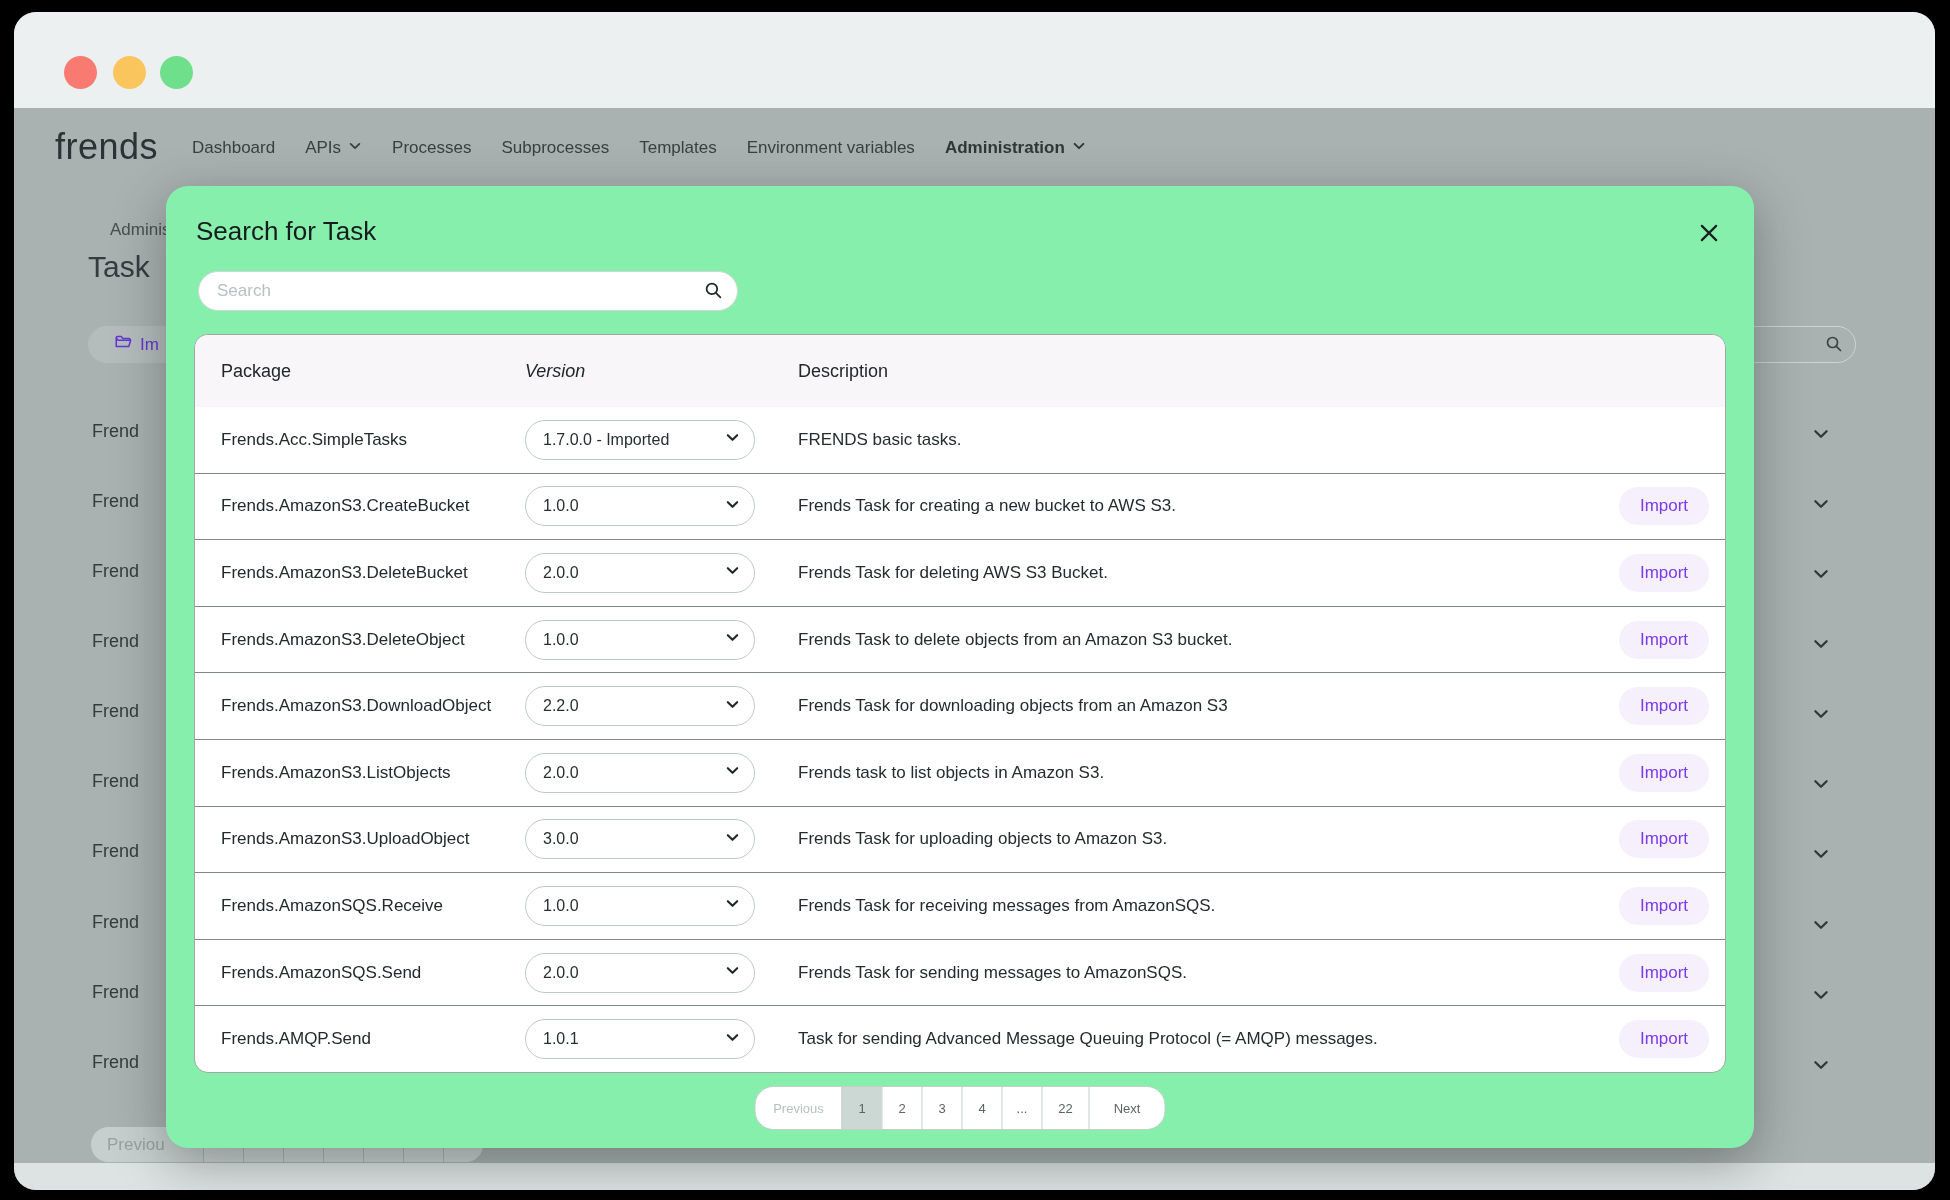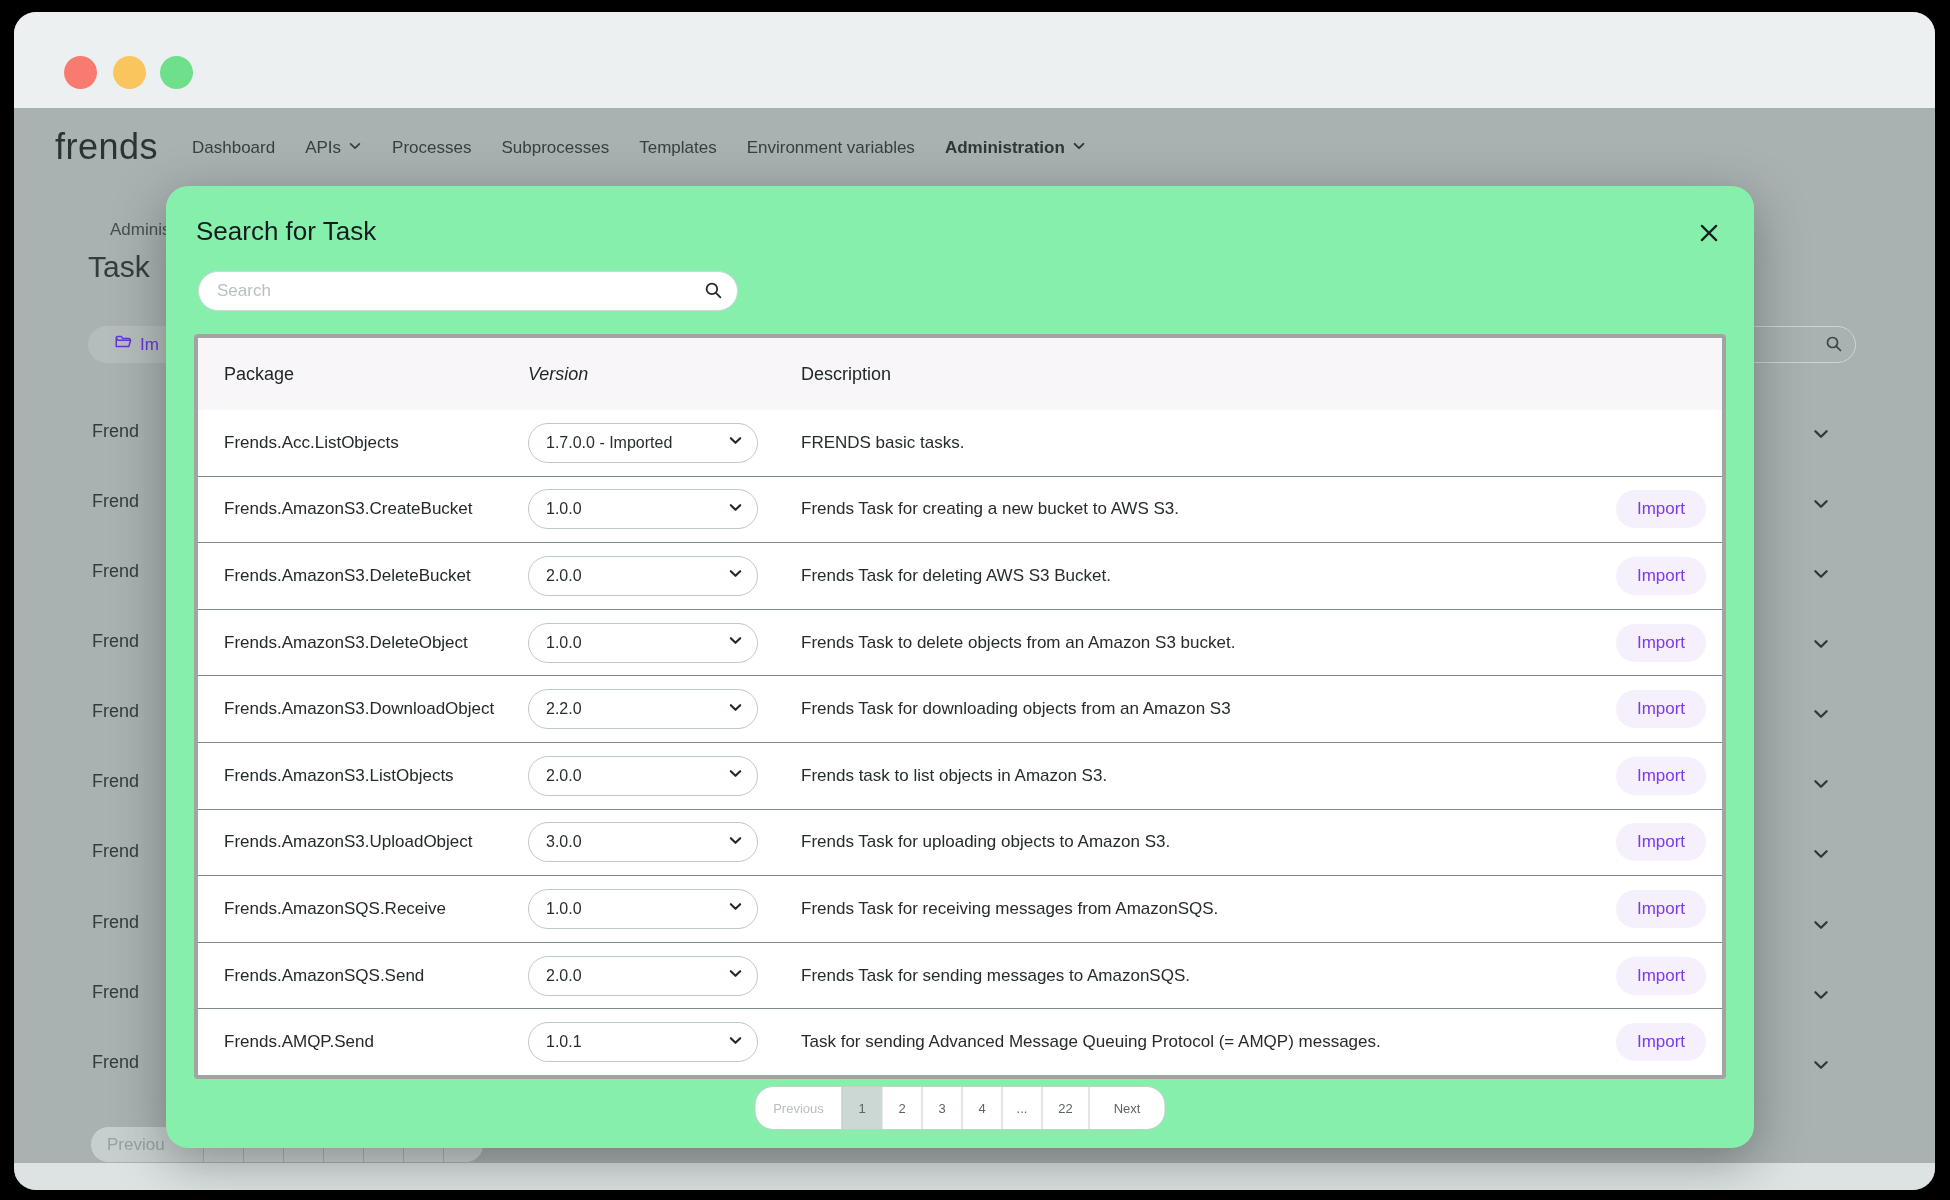--- a/index.html
+++ b/index.html
@@ -48,21 +48,21 @@
   .modal{position:absolute;left:152px;top:174px;width:1588px;height:962px;background:#86efac;border-radius:22px;
     z-index:5;box-shadow:0 14px 52px rgba(15,22,23,.35);color:#1f2627;}
   .modal-title{position:absolute;left:30px;top:30px;font-size:26px;font-weight:500;color:#161c1d;}
   .modal-close{position:absolute;right:32px;top:34px;width:26px;height:26px;color:#1b2122;cursor:pointer;}
   .search-wrap{position:absolute;left:32px;top:85px;width:540px;height:40px;}
   .search-input{width:100%;height:100%;box-sizing:border-box;border:1.5px solid #cfd8d7;border-radius:20px;
     padding:0 44px 0 18px;font-size:17px;color:#273130;outline:none;background:#fff;font-family:inherit;}
   .search-input::placeholder{color:#b7c1c0;}
   .search-wrap .sicon{position:absolute;right:15px;top:10px;color:#20282a;}
   
-  .ttable{position:absolute;left:28px;top:148px;width:1532px;border:4px solid #a3a3a3;border-radius:4px;
+  .ttable{position:absolute;left:28px;top:148px;width:1532px;border:1px solid #a3a3a3;border-radius:14px;
     overflow:hidden;background:#fff;box-sizing:border-box;}
   .thead{position:relative;height:72px;background:#f9f6f9;font-size:18px;color:#21282a;}
   .thead .h{position:absolute;top:50%;transform:translateY(-50%);font-weight:400;}
   .h-package{left:26px;}
   .h-version{left:330px;font-style:italic;}
   .h-description{left:603px;}
   .trow{position:relative;height:65.6px;border-top:1px solid #7f8988;font-size:17px;}
   .cell-package{position:absolute;left:26px;top:50%;transform:translateY(-50%);color:#222a2c;white-space:nowrap;}
   .cell-desc{position:absolute;left:603px;top:50%;transform:translateY(-50%);color:#242c2e;white-space:nowrap;}
   .vselect{position:absolute;left:330px;top:50%;transform:translateY(-50%);width:230px;height:40px;
@@ -219,21 +219,21 @@
     </div>
 
     <div class="ttable">
       <div class="thead">
         <div class="h h-package">Package</div>
         <div class="h h-version">Version</div>
         <div class="h h-description">Description</div>
       </div>
 
       <div class="trow" style="border-top:none;">
-        <div class="cell-package">Frends.Acc.ListObjects</div>
+        <div class="cell-package">Frends.Acc.SimpleTasks</div>
         <div class="vselect">
             <span>1.7.0.0 - Imported</span>
             <span class="chev"><svg width="15" height="15" viewBox="0 0 16 16">
                 <path d="M3 5.5l5 5 5-5" fill="none" stroke="currentColor" stroke-width="2.2" stroke-linecap="round" stroke-linejoin="round"></path>
               </svg></span>
           </div>
         <div class="cell-desc">FRENDS basic tasks.</div>
       </div>
 
       <div class="trow">

